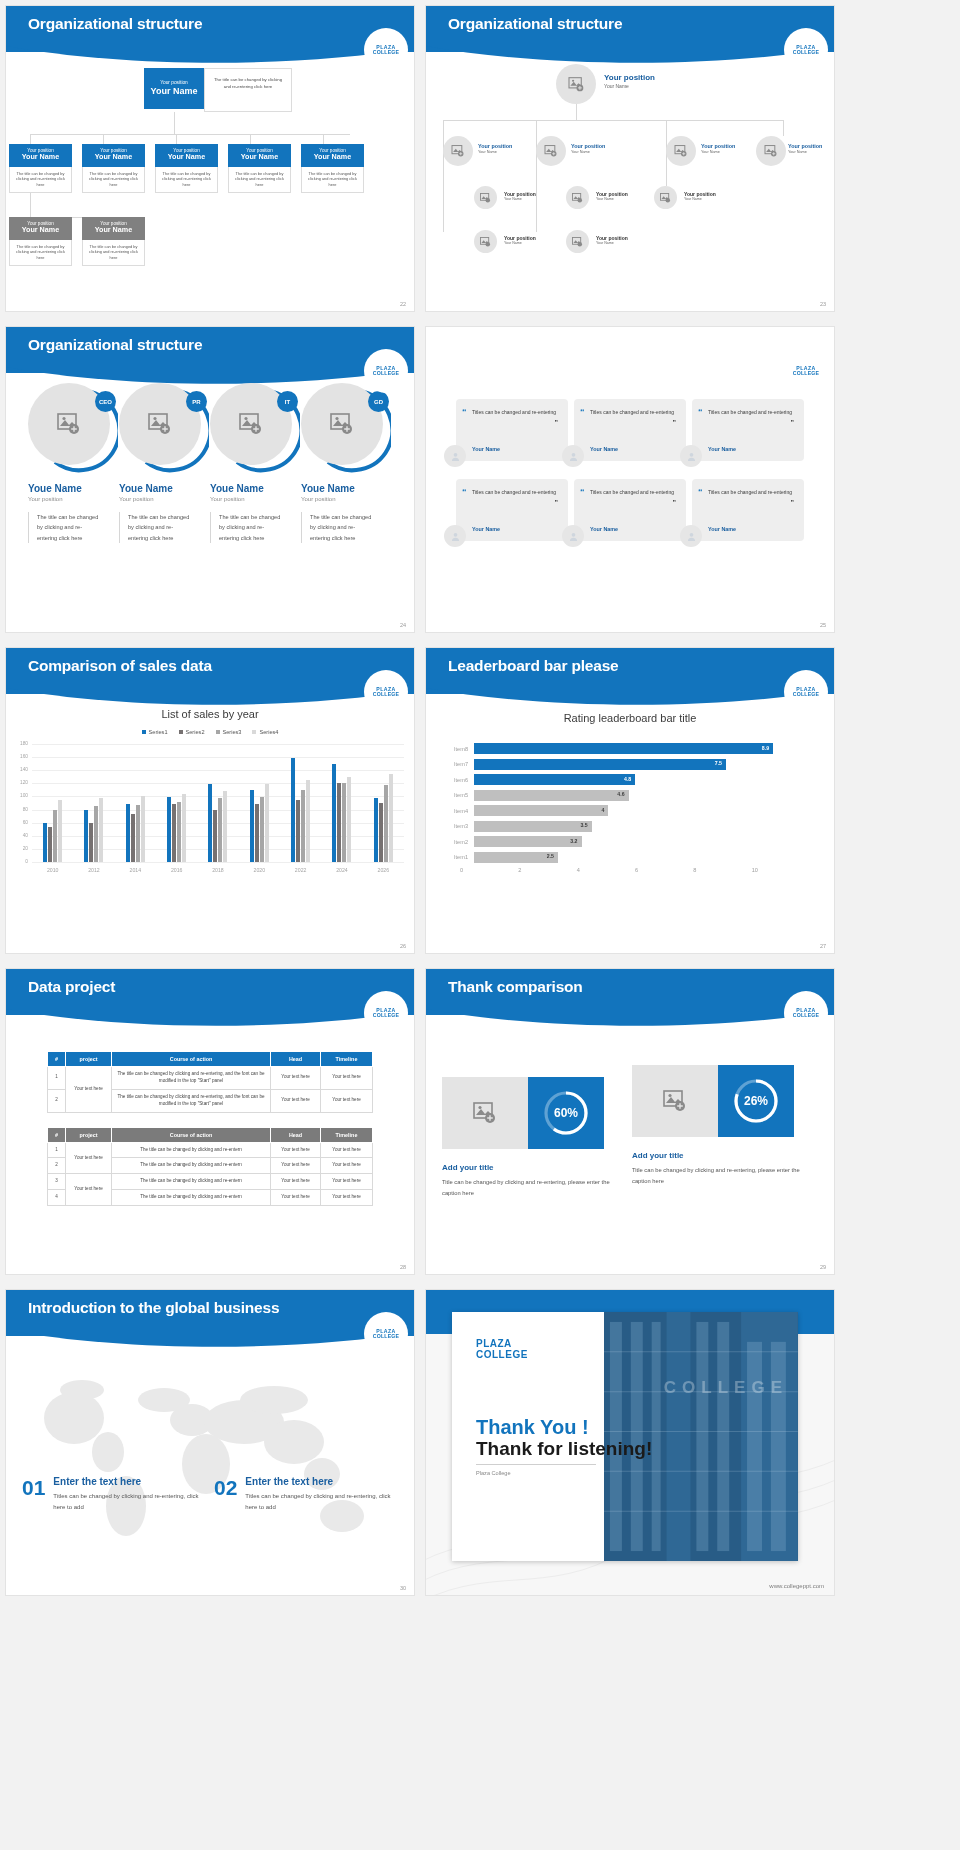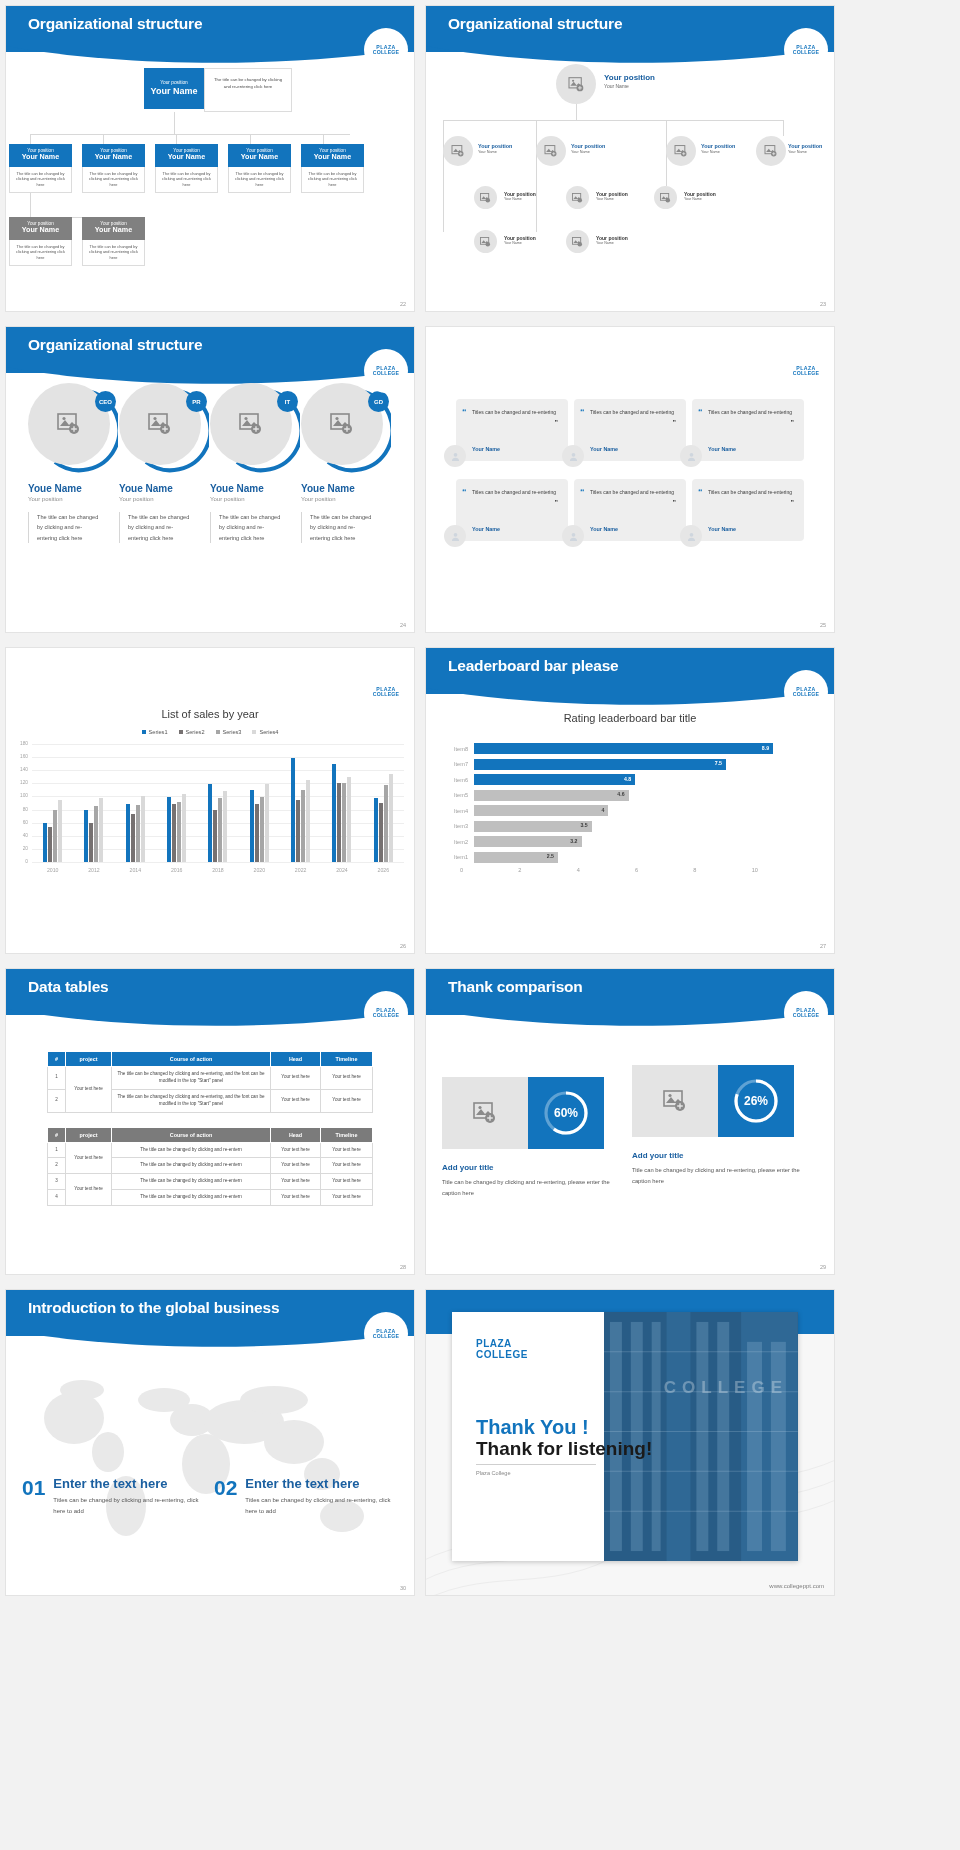--- a/index.html
+++ b/index.html
@@ -179,21 +179,21 @@
   .ring { position:relative; width:50px; height:50px; }
   .ring .pc {
     position:absolute; inset:0; display:flex; align-items:center;
     justify-content:center; color:#fff; font-size:12px; font-weight:bold;
   }
   .cmp h4 { font-size:8px; color:#1a5fa0; margin-top:14px; font-weight:bold; }
   .cmp p { font-size:5.8px; color:#555; line-height:1.85; margin-top:5px; width:176px; }
 
   
   .num { font-size:21px; font-weight:bold; color:#1274bd; }
-  .gbtitle { font-size:13px; font-weight:bold; color:#1a5fa0; }
+  .gbtitle { font-size:10px; font-weight:bold; color:#1a5fa0; }
   .gbtxt { font-size:6px; color:#555; line-height:1.9; width:150px; margin-top:4px; }
 
   
   .ty-outer { position:absolute; inset:0; background:#fff; overflow:hidden; }
   .ty-band { position:absolute; left:0; top:0; width:100%; height:44px; background:#1274bd; }
   .ty-card {
     position:absolute; left:26px; top:22px; right:36px; bottom:34px;
     background:#fff; box-shadow:0 1px 5px rgba(0,0,0,.22); overflow:hidden;
   }
   .ty-photo {
@@ -639,20 +639,26 @@
         <span class="qmark">“</span>
         <span class="qmark2">”</span>
         <div class="qtxt">Titles can be changed and re-entering</div>
         <div class="qname">Your Name</div>
       </div>
     </div>
     <div class="pgnum">25</div>
   </div>
 
   <div class="slide">
+    <div class="hdr">
+      <svg class="curve" viewBox="0 0 408 24" preserveAspectRatio="none">
+        <path d="M0,0 C120,22 290,22 408,2 L408,0 L0,0 Z" fill="#1274bd"></path>
+      </svg>
+      <h2>Comparison of sales data</h2>
+    </div>
     <div class="logo">
       <span class="l1">PLAZA</span>
       <span class="l2">COLLEGE</span>
     </div>
 
     <div class="chartbox">
       <div class="ctitle">List of sales by year</div>
       <div class="clegend" id="col-legend">
             <span>
               <i class="swatch" style="background: rgb(18, 116, 189);"></i>
@@ -854,21 +860,21 @@
           </div>
     </div>
     <div class="pgnum">27</div>
   </div>
 
   <div class="slide">
     <div class="hdr">
       <svg class="curve" viewBox="0 0 408 24" preserveAspectRatio="none">
         <path d="M0,0 C120,22 290,22 408,2 L408,0 L0,0 Z" fill="#1274bd"></path>
       </svg>
-      <h2>Data tables</h2>
+      <h2>Data project</h2>
     </div>
     <div class="logo">
       <span class="l1">PLAZA</span>
       <span class="l2">COLLEGE</span>
     </div>
 
     <div style="position:absolute; top:82px; width:100%;">
       <table class="dtable">
         <thead>
               <tr>

